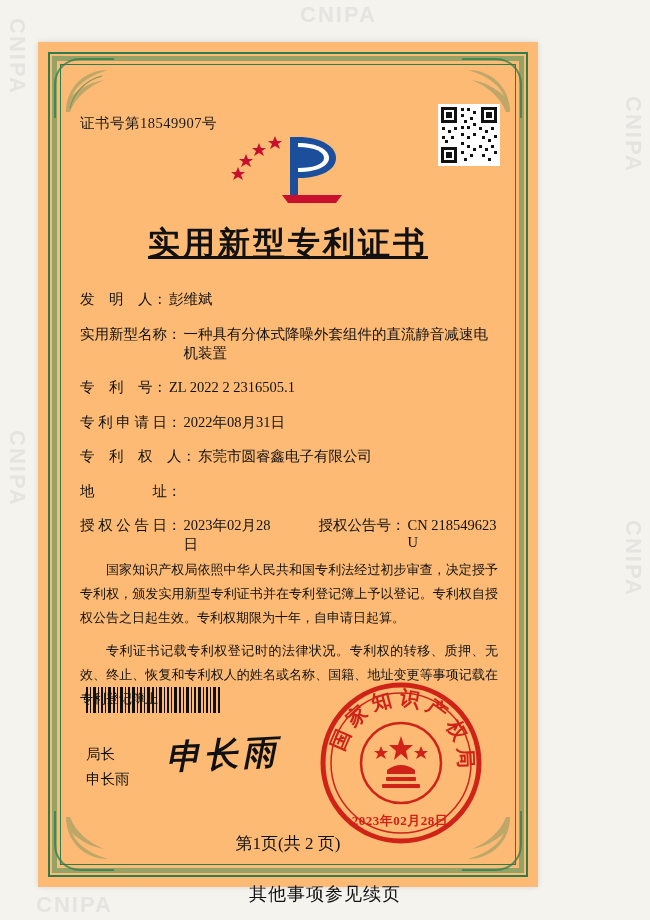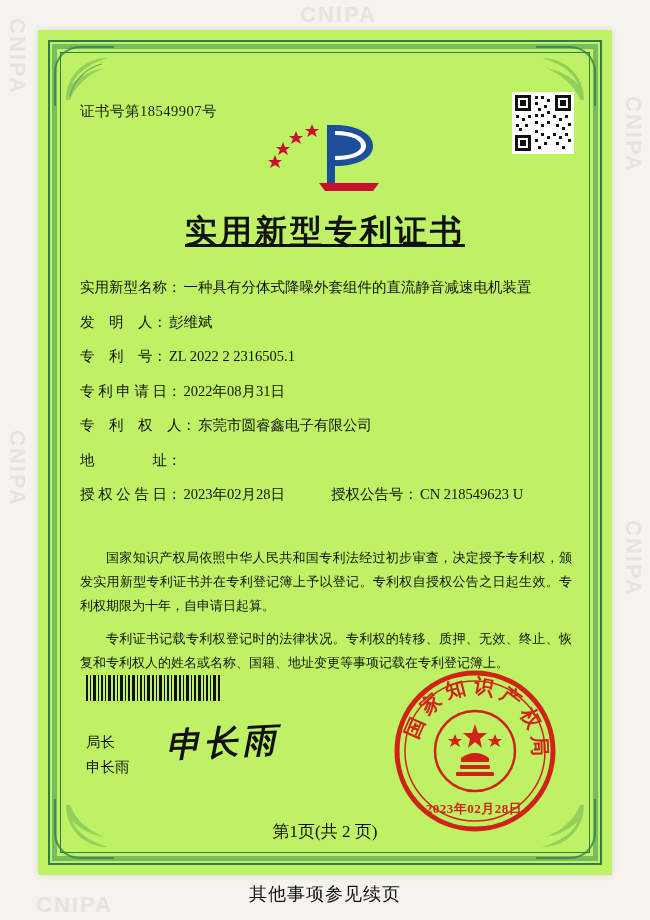--- a/index.html
+++ b/index.html
@@ -35,24 +35,24 @@
     font-size: 22px;
   }
   .wm-h {
     font-size: 22px;
   }
 
   
   .sheet {
     position: absolute;
     left: 38px;
-    top: 30px;
-    width: 574px;
+    top: 42px;
+    width: 500px;
     height: 845px;
-    background: #bef264;
+    background: #fdba74;
     box-shadow: 0 0 6px rgba(0,0,0,0.12);
     z-index: 1;
     overflow: hidden;
   }
 
   
   .border-outer {
     position: absolute;
     left: 10px; top: 10px; right: 10px; bottom: 10px;
     border: 2px solid #2e7d4f;
@@ -358,26 +358,26 @@
 
         <path d="M58 68 L118 68 L112 76 L64 76 Z" fill="#c8102e"></path>
       </svg>
     </div>
   </div>
 
   <div class="doc-title">实用新型专利证书</div>
 
   <div class="fields">
     <div class="frow">
+      <span class="flabel">发　明　人：</span>
+      <span class="fvalue">彭维斌</span>
+    </div>
+    <div class="frow">
       <span class="flabel">实用新型名称：</span>
       <span class="fvalue">一种具有分体式降噪外套组件的直流静音减速电机装置</span>
-    </div>
-    <div class="frow">
-      <span class="flabel">发　明　人：</span>
-      <span class="fvalue">彭维斌</span>
     </div>
     <div class="frow">
       <span class="flabel">专　利　号：</span>
       <span class="fvalue">ZL 2022 2 2316505.1</span>
     </div>
     <div class="frow">
       <span class="flabel">专 利 申 请 日：</span>
       <span class="fvalue">2022年08月31日</span>
     </div>
     <div class="frow">

